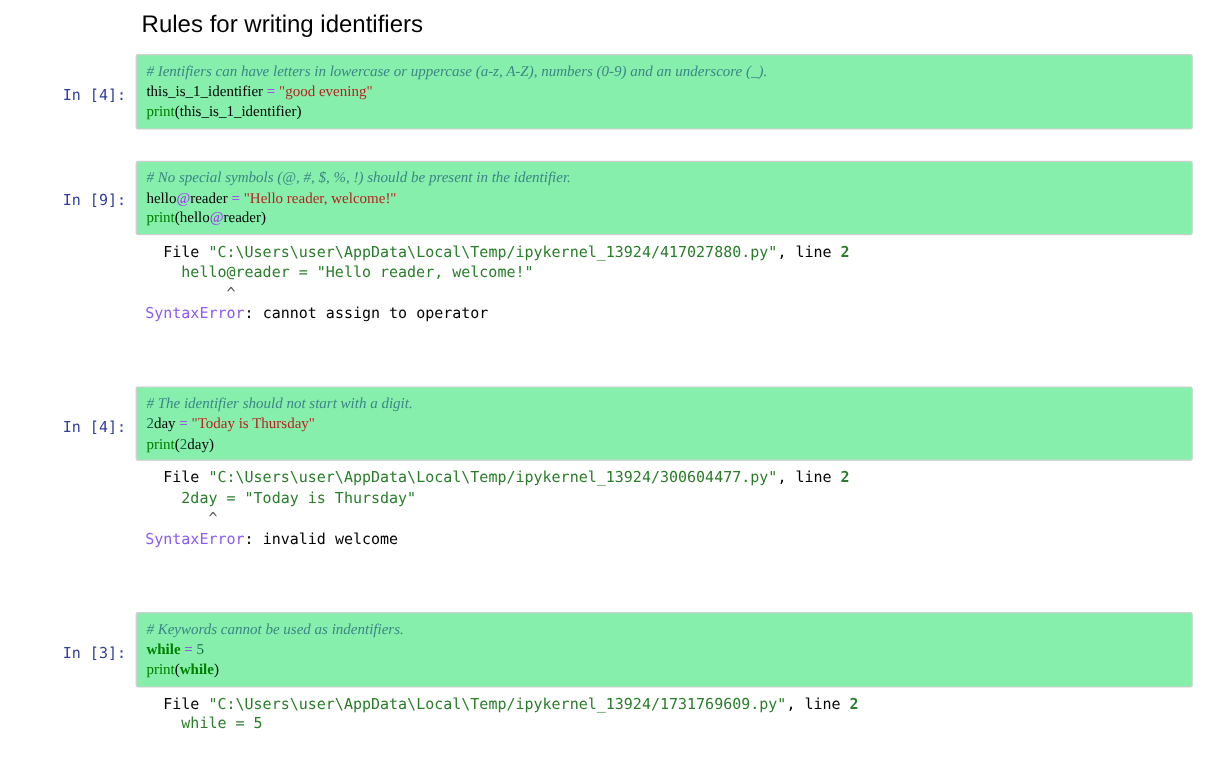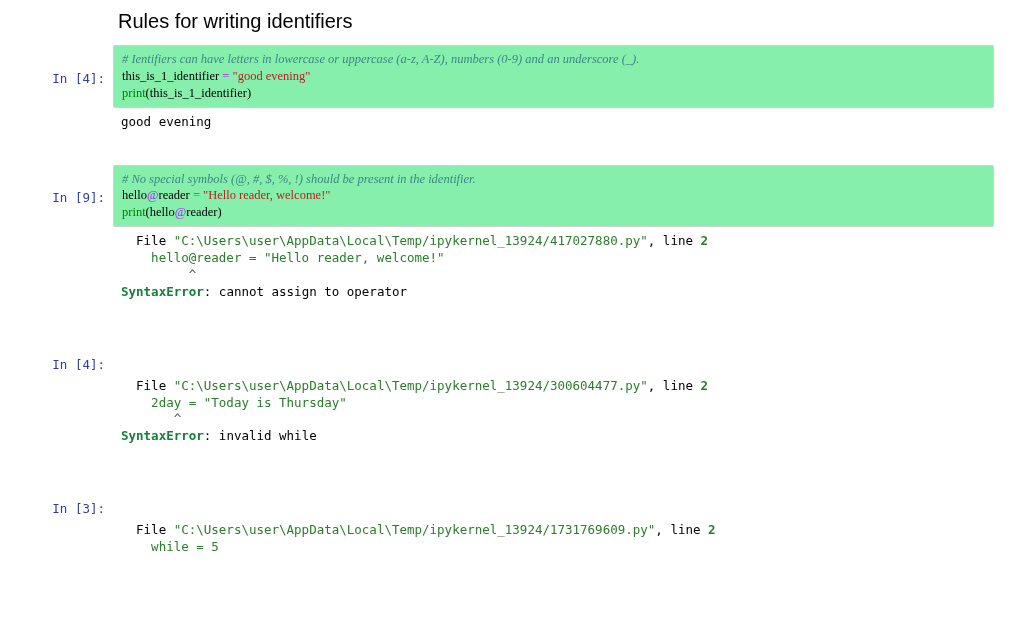--- a/index.html
+++ b/index.html
@@ -54,39 +54,38 @@
   .gap { height: 18px; }
 
   
   .c-comment  { color: #3b8686; font-style: italic; }
   .c-name     { color: #000; }
   .c-op       { color: #AA22FF; }
   .c-string   { color: #BA2121; }
   .c-builtin  { color: #008000; }
   .c-keyword  { color: #008000; font-weight: bold; }
   .c-number   { color: #116644; }
-  .c-errname  { color: #15803d; font-weight: bold; }
+  .c-errname  { color: #8b5cf6; font-weight: normal; }
   .c-file     { color: #2A7D2A; }
   .c-line     { color: #2A7D2A; font-weight: bold; }
   .caret-line { color: #555; }
 </style>
 </head>
 <body>
 
 <h2 class="heading">Rules for writing identifiers</h2>
 
 <div class="cell">
   <div class="prompt">In [4]:</div>
   <div class="input-area"><span class="c-comment"># Ientifiers can have letters in lowercase or uppercase (a-z, A-Z), numbers (0-9) and an underscore (_).</span>
 <span class="c-name">this_is_1_identifier</span><span class="c-op"> = </span><span class="c-string">"good evening"</span>
 <span class="c-builtin">print</span><span>(</span><span class="c-name">this_is_1_identifier</span><span>)</span></div>
 </div>
 <div class="cell">
   <div class="prompt"></div>
-  <div class="output-area">good evening</div>
 </div>
 
 <div class="gap"></div>
 
 <div class="cell">
   <div class="prompt">In [9]:</div>
   <div class="input-area"><span class="c-comment"># No special symbols (@, #, $, %, !) should be present in the identifier.</span>
 <span class="c-name">hello</span><span class="c-op">@</span><span class="c-name">reader</span><span class="c-op"> = </span><span class="c-string">"Hello reader, welcome!"</span>
 <span class="c-builtin">print</span><span>(</span><span class="c-name">hello</span><span class="c-op">@</span><span class="c-name">reader</span><span>)</span></div>
 </div>
@@ -96,34 +95,40 @@
 <span class="c-file">    hello@reader = "Hello reader, welcome!"</span>
 <span class="caret-line">         ^</span>
 <span class="c-errname">SyntaxError</span><span>: </span><span>cannot assign to operator</span></div>
 </div>
 
 <div class="gap"></div>
 <div class="gap"></div>
 
 <div class="cell">
   <div class="prompt">In [4]:</div>
+  <div class="input-area"><span class="c-comment"># The identifier should not start with a digit.</span>
+<span class="c-number">2</span><span class="c-name">day</span><span class="c-op"> = </span><span class="c-string">"Today is Thursday"</span>
+<span class="c-builtin">print</span><span>(</span><span class="c-number">2</span><span class="c-name">day</span><span>)</span></div>
 </div>
 <div class="cell">
   <div class="prompt"></div>
   <div class="output-area"><span>  File </span><span class="c-file">"C:\Users\user\AppData\Local\Temp/ipykernel_13924/300604477.py"</span><span>, line </span><span class="c-line">2</span>
 <span class="c-file">    2day = "Today is Thursday"</span>
 <span class="caret-line">       ^</span>
-<span class="c-errname">SyntaxError</span><span>: </span><span>invalid while</span></div>
+<span class="c-errname">SyntaxError</span><span>: </span><span>invalid welcome</span></div>
 </div>
 
 <div class="gap"></div>
 <div class="gap"></div>
 
 <div class="cell">
   <div class="prompt">In [3]:</div>
+  <div class="input-area"><span class="c-comment"># Keywords cannot be used as indentifiers.</span>
+<span class="c-keyword">while</span><span class="c-op"> = </span><span class="c-number">5</span>
+<span class="c-builtin">print</span><span>(</span><span class="c-keyword">while</span><span>)</span></div>
 </div>
 <div class="cell">
   <div class="prompt"></div>
   <div class="output-area"><span>  File </span><span class="c-file">"C:\Users\user\AppData\Local\Temp/ipykernel_13924/1731769609.py"</span><span>, line </span><span class="c-line">2</span>
 <span class="c-file">    while = 5</span>
 
 </div>
 </div>
 
 </body></html>

